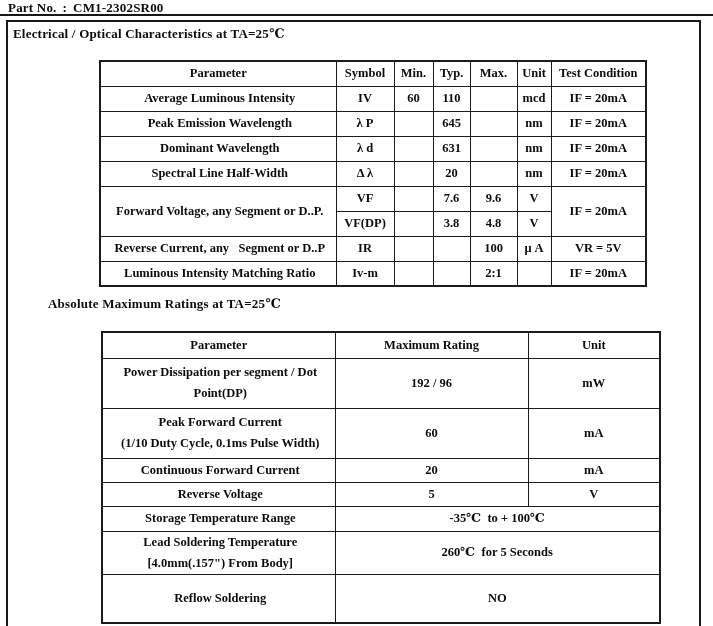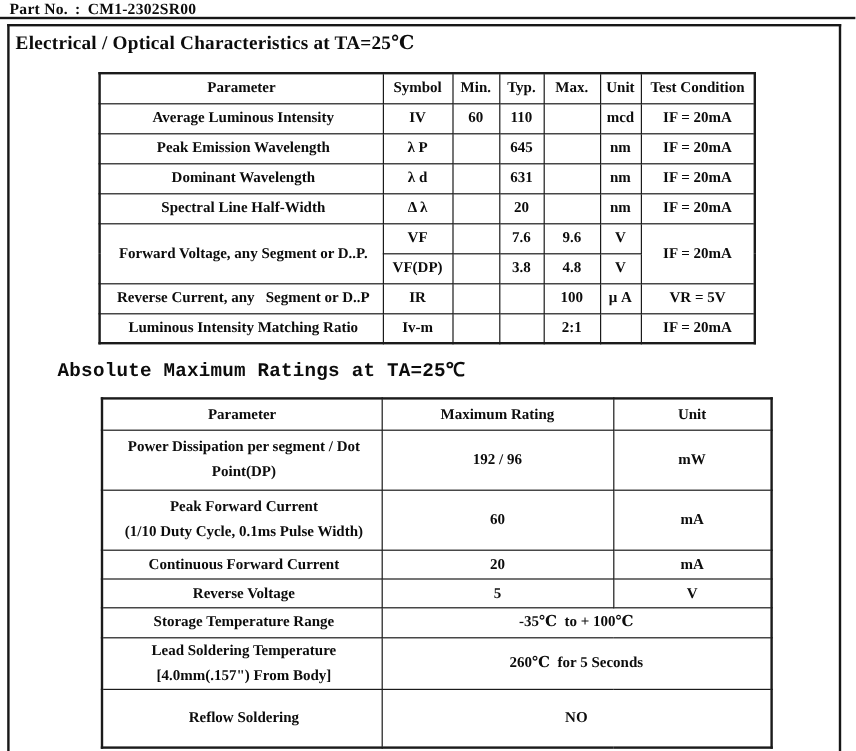--- a/index.html
+++ b/index.html
@@ -7,25 +7,25 @@
     width:713px;height:626px;overflow:hidden;position:relative;
     background:#ffffff;color:#0c0c0c;
     font-family:"Liberation Serif","DejaVu Serif","DejaVu Sans",serif;
     font-weight:700;
     -webkit-font-smoothing:antialiased;
   }
   .partno{position:absolute;left:8px;top:0px;font-size:13px;letter-spacing:.2px;white-space:nowrap;}
   .partno .sep{padding:0 6px;}
   .top-rule{position:absolute;left:0;top:14px;width:713px;height:2px;background:#171717;}
   .outer-box{position:absolute;left:6px;top:20px;width:691px;height:612px;border:2px solid #171717;border-bottom:none;}
-  .sec-title{position:absolute;font-size:16px;white-space:nowrap;letter-spacing:.2px;}
+  .sec-title{position:absolute;font-size:13px;white-space:nowrap;letter-spacing:.2px;}
   .sec1{left:13px;top:26px;}
-  .sec2{left:48px;top:296px;font-family:Liberation Mono, monospace;}
-
-  table{border-collapse:collapse;table-layout:fixed;font-size:12.5px;font-weight:700;position:absolute;background:#fff;}
+  .sec2{left:48px;top:296px;}
+
+  table{border-collapse:collapse;table-layout:fixed;font-size:12.5px;font-weight:700;position:absolute;background:#fff;margin-left:17px;}
   td,th{border:1.5px solid #1b1b1b;padding:0 3px;text-align:center;vertical-align:middle;overflow:hidden;font-size:12.5px;}
   .t1{left:82px;top:60px;width:546px;border:2px solid #1b1b1b;}
   .t1 tr{height:25px;}
   .t1 td{white-space:nowrap;}
   .param{text-align:center;padding-left:6px;}
   .t2{left:84px;top:331px;width:558px;border:2px solid #1b1b1b;}
   .t2 td{white-space:pre-line;line-height:21px;}
   .t2 tr:nth-child(1){height:26px;}
   .t2 tr:nth-child(2){height:50px;}
   .t2 tr:nth-child(3){height:50px;}

